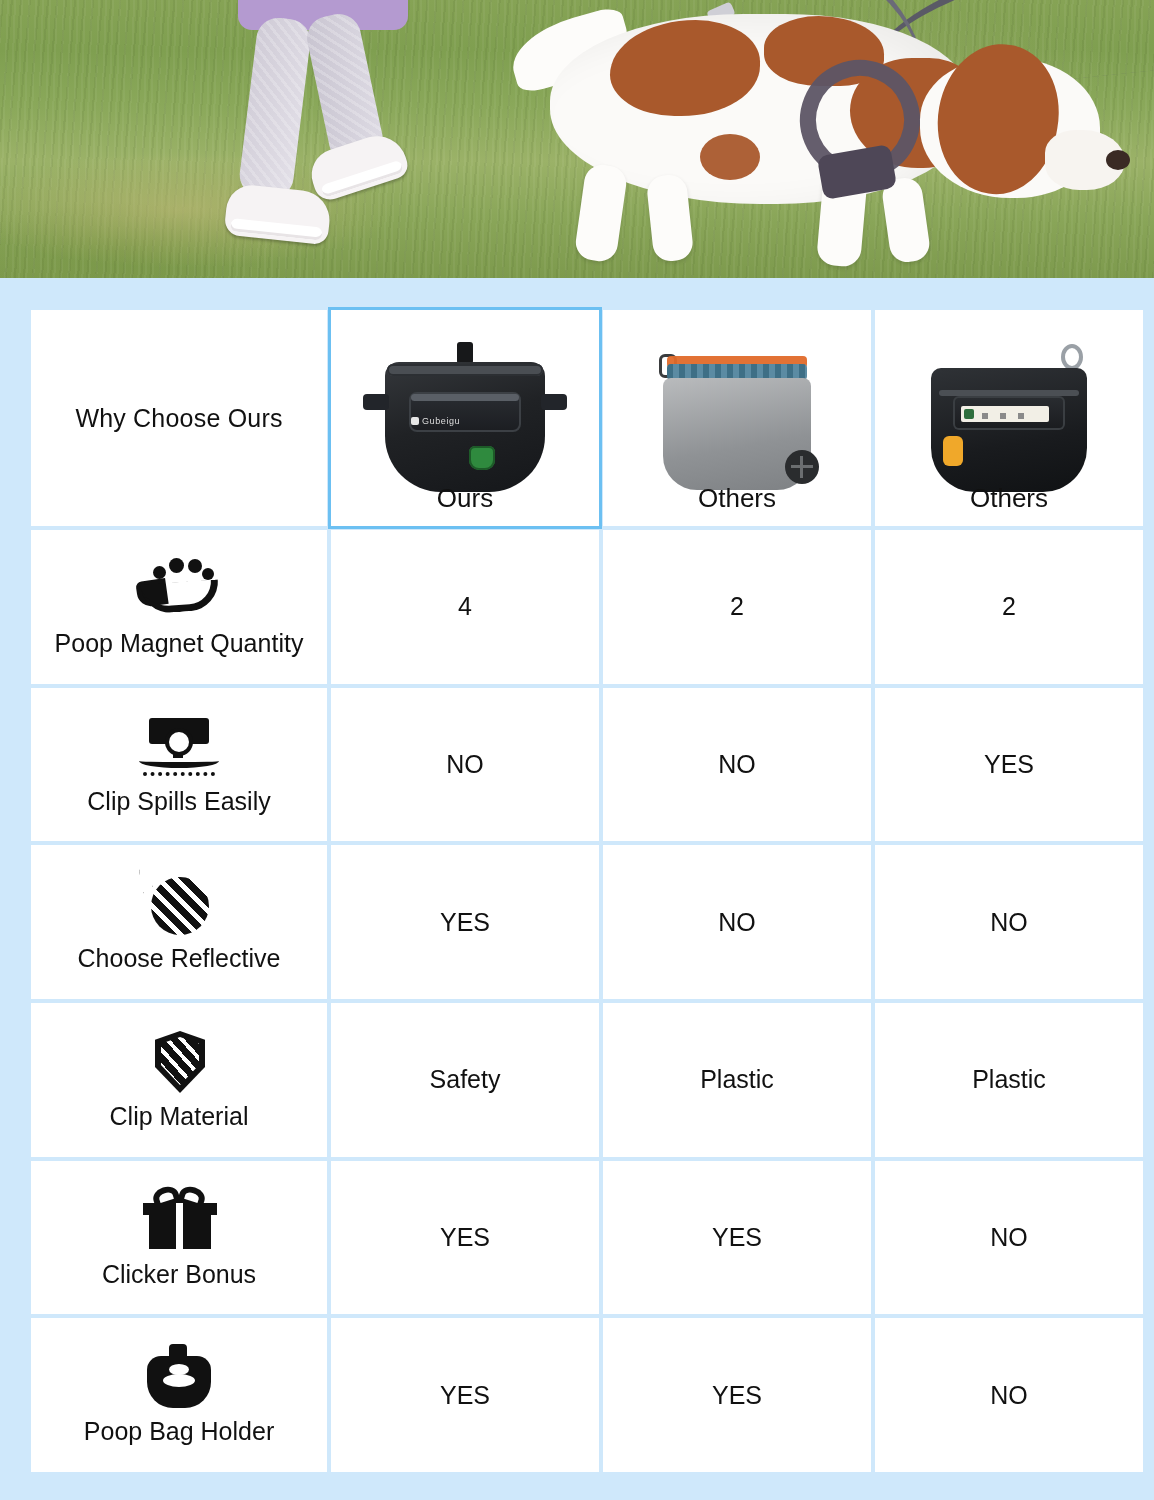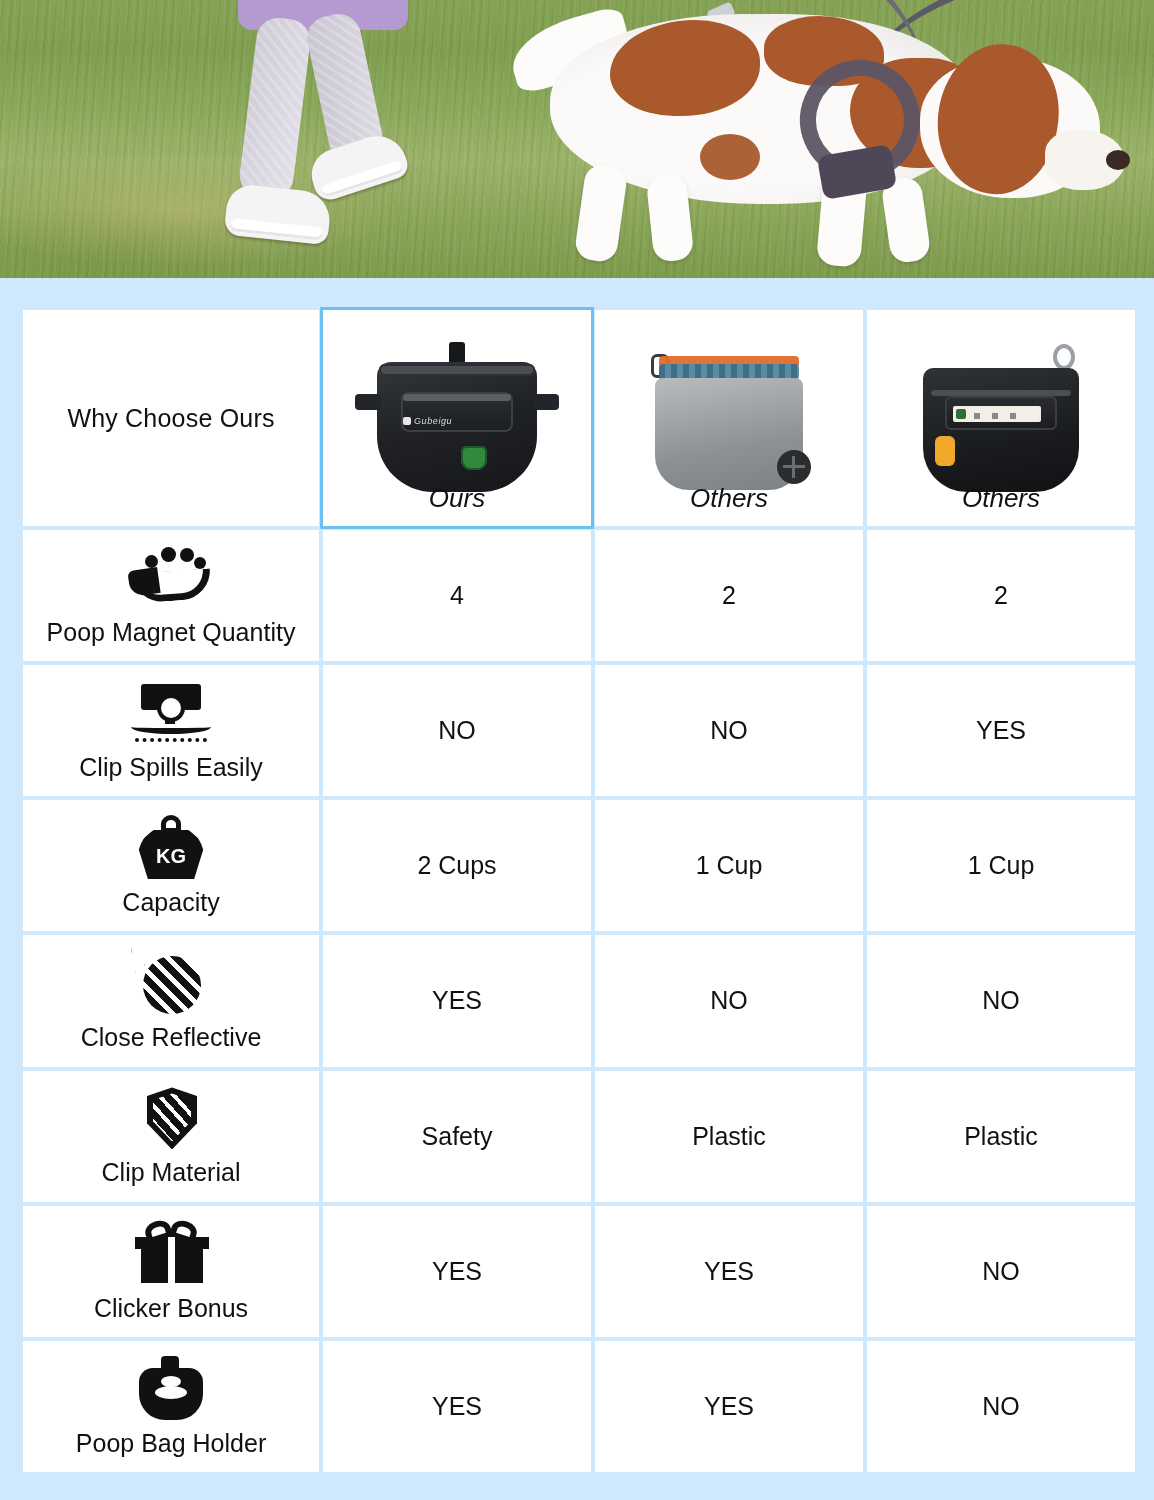--- a/index.html
+++ b/index.html
@@ -127,21 +127,21 @@
     transform: rotate(12deg);
   }
   .leash-clip{
     position:absolute; left:188px; top:6px; width:26px; height:14px;
     background:#cfcfd6; border-radius:4px; transform:rotate(-24deg);
   }
 
   
   .table-wrap {
     position: absolute;
-    left: 19px; top: 306px;
+    left: 27px; top: 306px;
     width: 1100px; height: 1170px;
   }
   table.compare {
     width: 100%; height: 100%;
     border-collapse: separate;
     border-spacing: 4px;
     table-layout: fixed;
   }
   table.compare td {
     background: #ffffff;
@@ -152,21 +152,21 @@
     padding: 0;
   }
   col.c-feat { width: 296px; }
   col.c-col  { width: 268px; }
 
   
   tr.head td { height: 216px; }
   .head-title {
     font-size: 25px; color: #111; letter-spacing:.2px;
   }
-  .prodcell { position: relative; font-style: italic; }
+  .prodcell { position: relative; }
   .prodcell .pname {
     position:absolute; left:0; right:0; bottom:12px;
     font-size: 26px; color:#111;
   }
   .prodcell.ours {
     outline: 3px solid #6cc0f2;
     outline-offset: 0px;
     position: relative;
   }
   .prod-img { height: 150px; position: relative; margin: 14px auto 0; }
@@ -530,44 +530,29 @@
                 <div class="line"></div>
               </div>
               <div class="label">Clip Spills Easily</div>
             </div>
           </td>
           <td><span class="val">NO</span></td>
           <td><span class="val">NO</span></td>
           <td><span class="val">YES</span></td>
         </tr>
 
-        <tr>
-          <td>
-            <div class="feat">
-              <div class="icon-box ic-kg">
-                <div class="ring"></div>
-                <div class="weight"></div>
-                <div class="kg">KG</div>
-              </div>
-              <div class="label">Capacity</div>
-            </div>
-          </td>
-          <td><span class="val">2 Cups</span></td>
-          <td><span class="val">1 Cup</span></td>
-          <td><span class="val">1 Cup</span></td>
-        </tr>
 
         <tr>
           <td>
             <div class="feat">
               <div class="icon-box ic-refl">
                 <div class="circle"></div>
                 <div class="cursor2"></div>
               </div>
-              <div class="label">Close Reflective</div>
+              <div class="label">Choose Reflective</div>
             </div>
           </td>
           <td><span class="val">YES</span></td>
           <td><span class="val">NO</span></td>
           <td><span class="val">NO</span></td>
         </tr>
 
         <tr>
           <td>
             <div class="feat">

